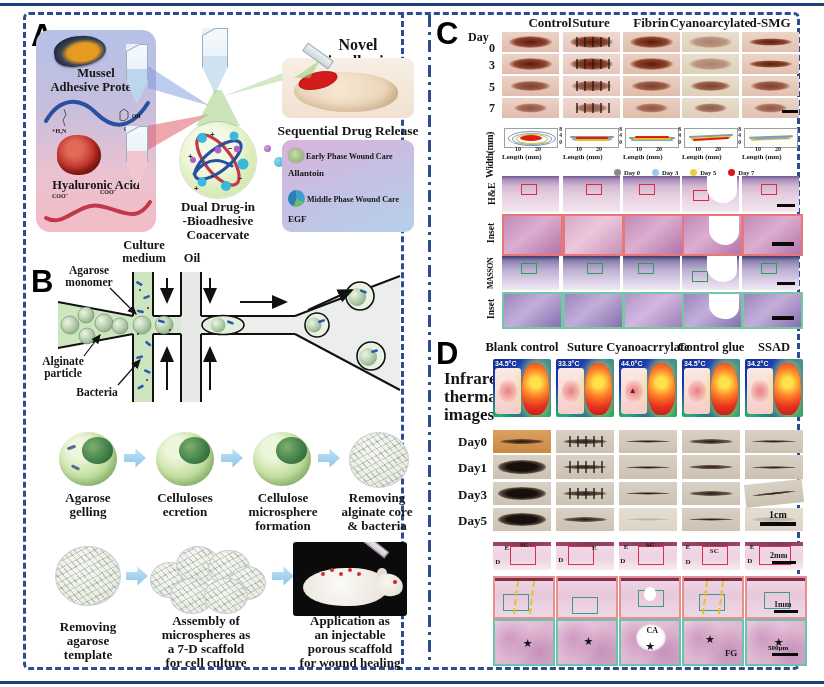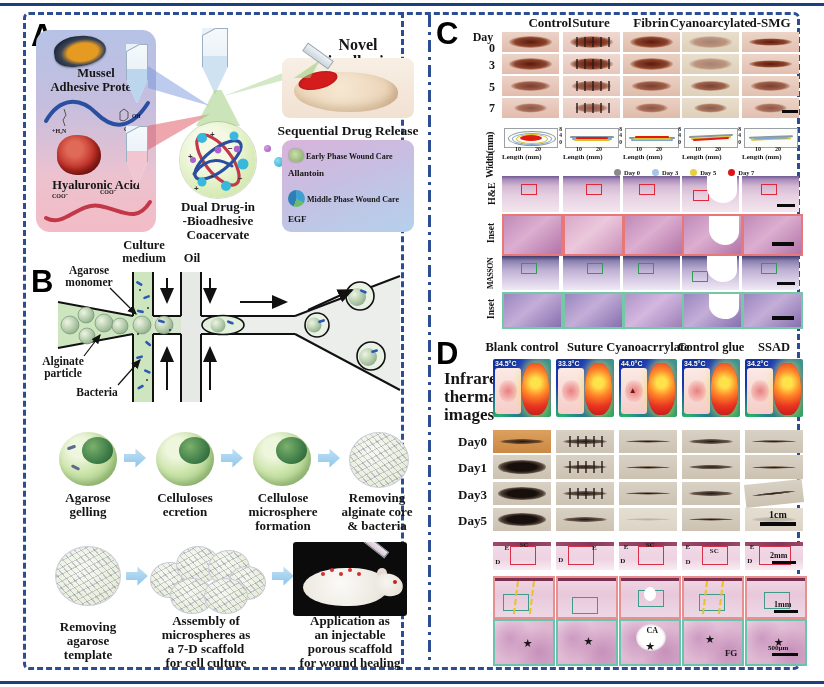--- a/index.html
+++ b/index.html
@@ -381,21 +381,21 @@
 an injectable
 porous scaffold
 for wound healing</div>
 
 <div class="abs panel-letter" style="left:436px;top:18px">C</div>
 <div class="abs chead" style="left:490px;top:15px;width:120px">Control</div>
 <div class="abs chead" style="left:531px;top:15px;width:120px">Suture</div>
 <div class="abs chead" style="left:591px;top:15px;width:120px">Fibrin</div>
 <div class="abs chead" style="left:650px;top:15px;width:120px">Cyanoarcylate</div>
 <div class="abs chead" style="left:710px;top:15px;width:120px">d-SMG</div>
-<div class="abs serif" style="left:468px;top:30px;width:30px;font-size:12px;text-align:center">Day</div>
+<div class="abs serif" style="left:468px;top:30px;width:30px;font-size:12px;text-align:left">Day</div>
 <div class="abs serif ctr" style="left:486px;top:41px;width:12px;font-size:12px">0</div>
 <div class="abs serif ctr" style="left:486px;top:58px;width:12px;font-size:12px">3</div>
 <div class="abs serif ctr" style="left:486px;top:80px;width:12px;font-size:12px">5</div>
 <div class="abs serif ctr" style="left:486px;top:101px;width:12px;font-size:12px">7</div>
 
 <div class="cw sk1" style="left:502px;top:32px"></div>
 <div class="cw sk2 stitch" style="left:563px;top:32px"></div>
 <div class="cw sk3" style="left:623px;top:32px"></div>
 <div class="cw sk4" style="left:682px;top:32px"></div>
 <div class="cw sk5" style="left:742px;top:32px"></div>

